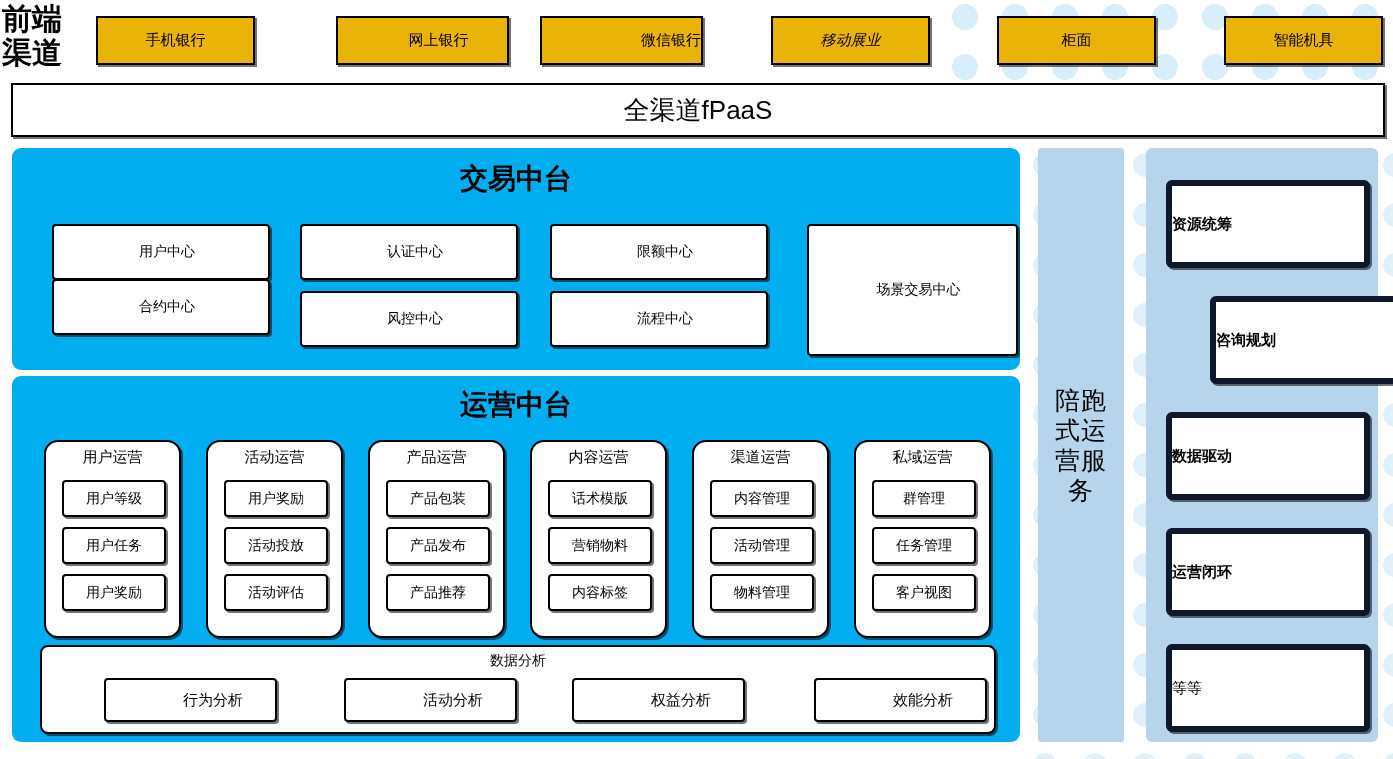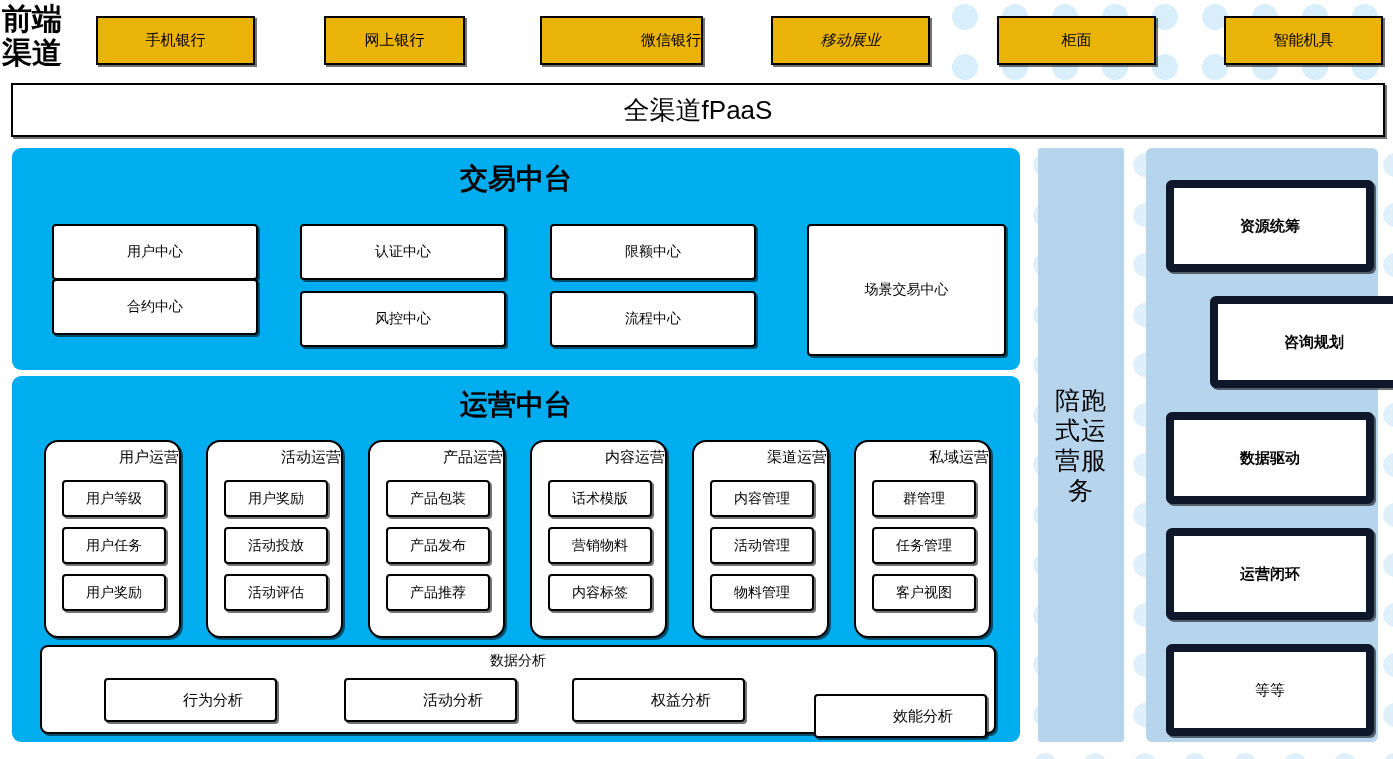--- a/index.html
+++ b/index.html
@@ -91,37 +91,38 @@
     position: absolute;
     background: #ffffff;
     border: 2px solid #000000;
     border-radius: 4px;
     box-shadow: 2px 2px 0 0 rgba(0,0,0,0.55);
     display: flex;
     align-items: center;
     justify-content: center;
     font-size: 14px;
     text-align: center;
+    padding-left: 12px;
   }
 
   
   .ops-group {
     position: absolute;
     top: 440px;
     width: 133px;
     height: 194px;
     background: #ffffff;
     border: 2px solid #000000;
     border-radius: 14px;
     box-shadow: 2px 2px 0 0 rgba(0,0,0,0.55);
   }
   .ops-group-title {
     position: absolute;
     left: 0; right: 0; top: 6px;
-    text-align: right;
+    text-align: center;
     font-size: 15px;
   }
   .ops-item {
     position: absolute;
     left: 16px;
     width: 100px;
     height: 33px;
     background: #ffffff;
     border: 2px solid #000000;
     border-radius: 4px;
@@ -194,46 +195,45 @@
     width: 232px; height: 594px;
     background: #B6D5ED;
     border-radius: 6px;
   }
   .cap-box {
     position: absolute;
     left: 20px;
     width: 192px;
     height: 76px;
     background: #ffffff;
-    border: 8px solid #0f172a;
+    border: 6px solid #0f172a;
     border-radius: 6px;
     box-shadow: 2px 2px 0 0 rgba(0,0,0,0.55);
     display: flex;
     align-items: center;
-    justify-content: center;
     font-size: 15px;
     font-weight: 700;
   }
   .cap-box.plain { font-weight: 400; }
 </style>
 </head>
 <body>
 
 <div id="canvas">
 
   <div class="dots" id="dots-top-right"></div>
   <div class="dots" id="dots-mid-right"></div>
 
   <div id="front-label">前端<br>渠道</div>
 
   <div id="channel-boxes">
       <div class="chan-box" style="left: 96px; width: 155px;">
         <span>手机银行</span>
       </div>
-      <div class="chan-box" style="left: 324px; width: 137px;">
+      <div class="chan-box" style="left: 336px; width: 137px; padding-left: 32px;">
         <span>网上银行</span>
       </div>
       <div class="chan-box" style="left: 540px; width: 159px; justify-content: flex-end;">
         <span>微信银行</span>
       </div>
       <div class="chan-box" style="left: 771px; width: 155px; font-style: italic;">
         <span>移动展业</span>
       </div>
       <div class="chan-box" style="left: 997px; width: 155px;">
         <span>柜面</span>
@@ -357,21 +357,21 @@
     <div id="data-analysis-items">
         <div class="da-item" style="left: 62px;">
           <span>行为分析</span>
         </div>
         <div class="da-item" style="left: 302px;">
           <span>活动分析</span>
         </div>
         <div class="da-item" style="left: 530px;">
           <span>权益分析</span>
         </div>
-        <div class="da-item" style="left: 772px; margin-top: 16px;">
+        <div class="da-item" style="left: 772px;">
           <span>效能分析</span>
         </div>
       </div>
   </div>
 
   <div id="service-column">
     <div id="service-column-label">陪跑式运营服务</div>
   </div>
 
   <div id="capability-panel">

